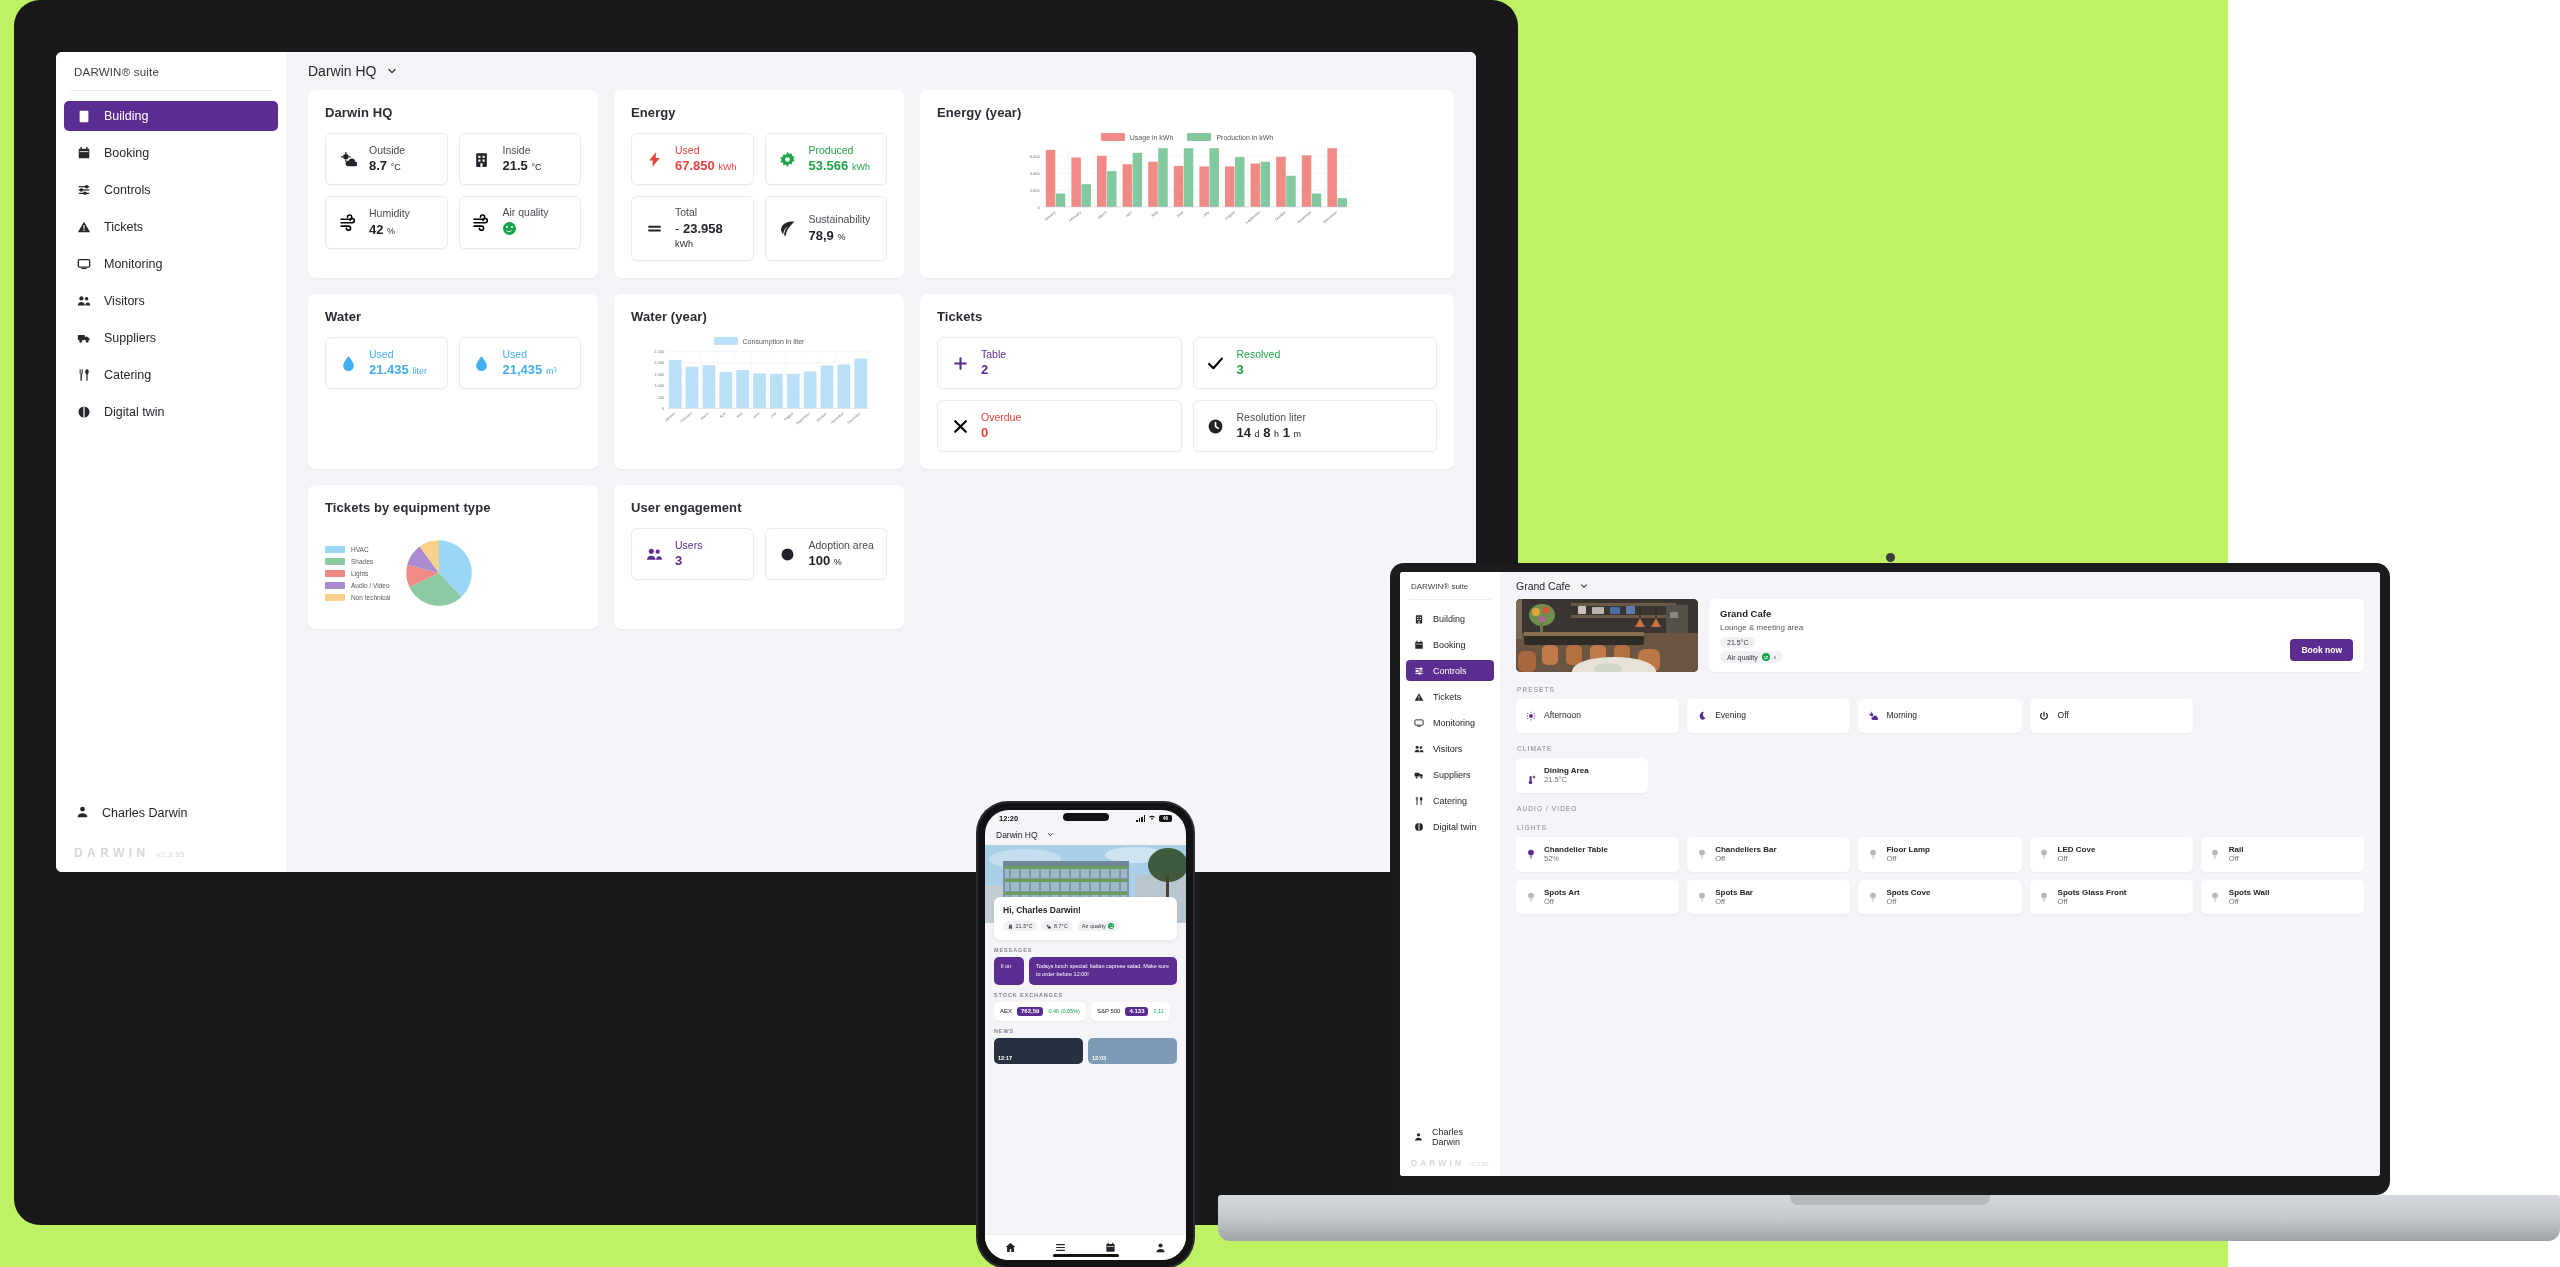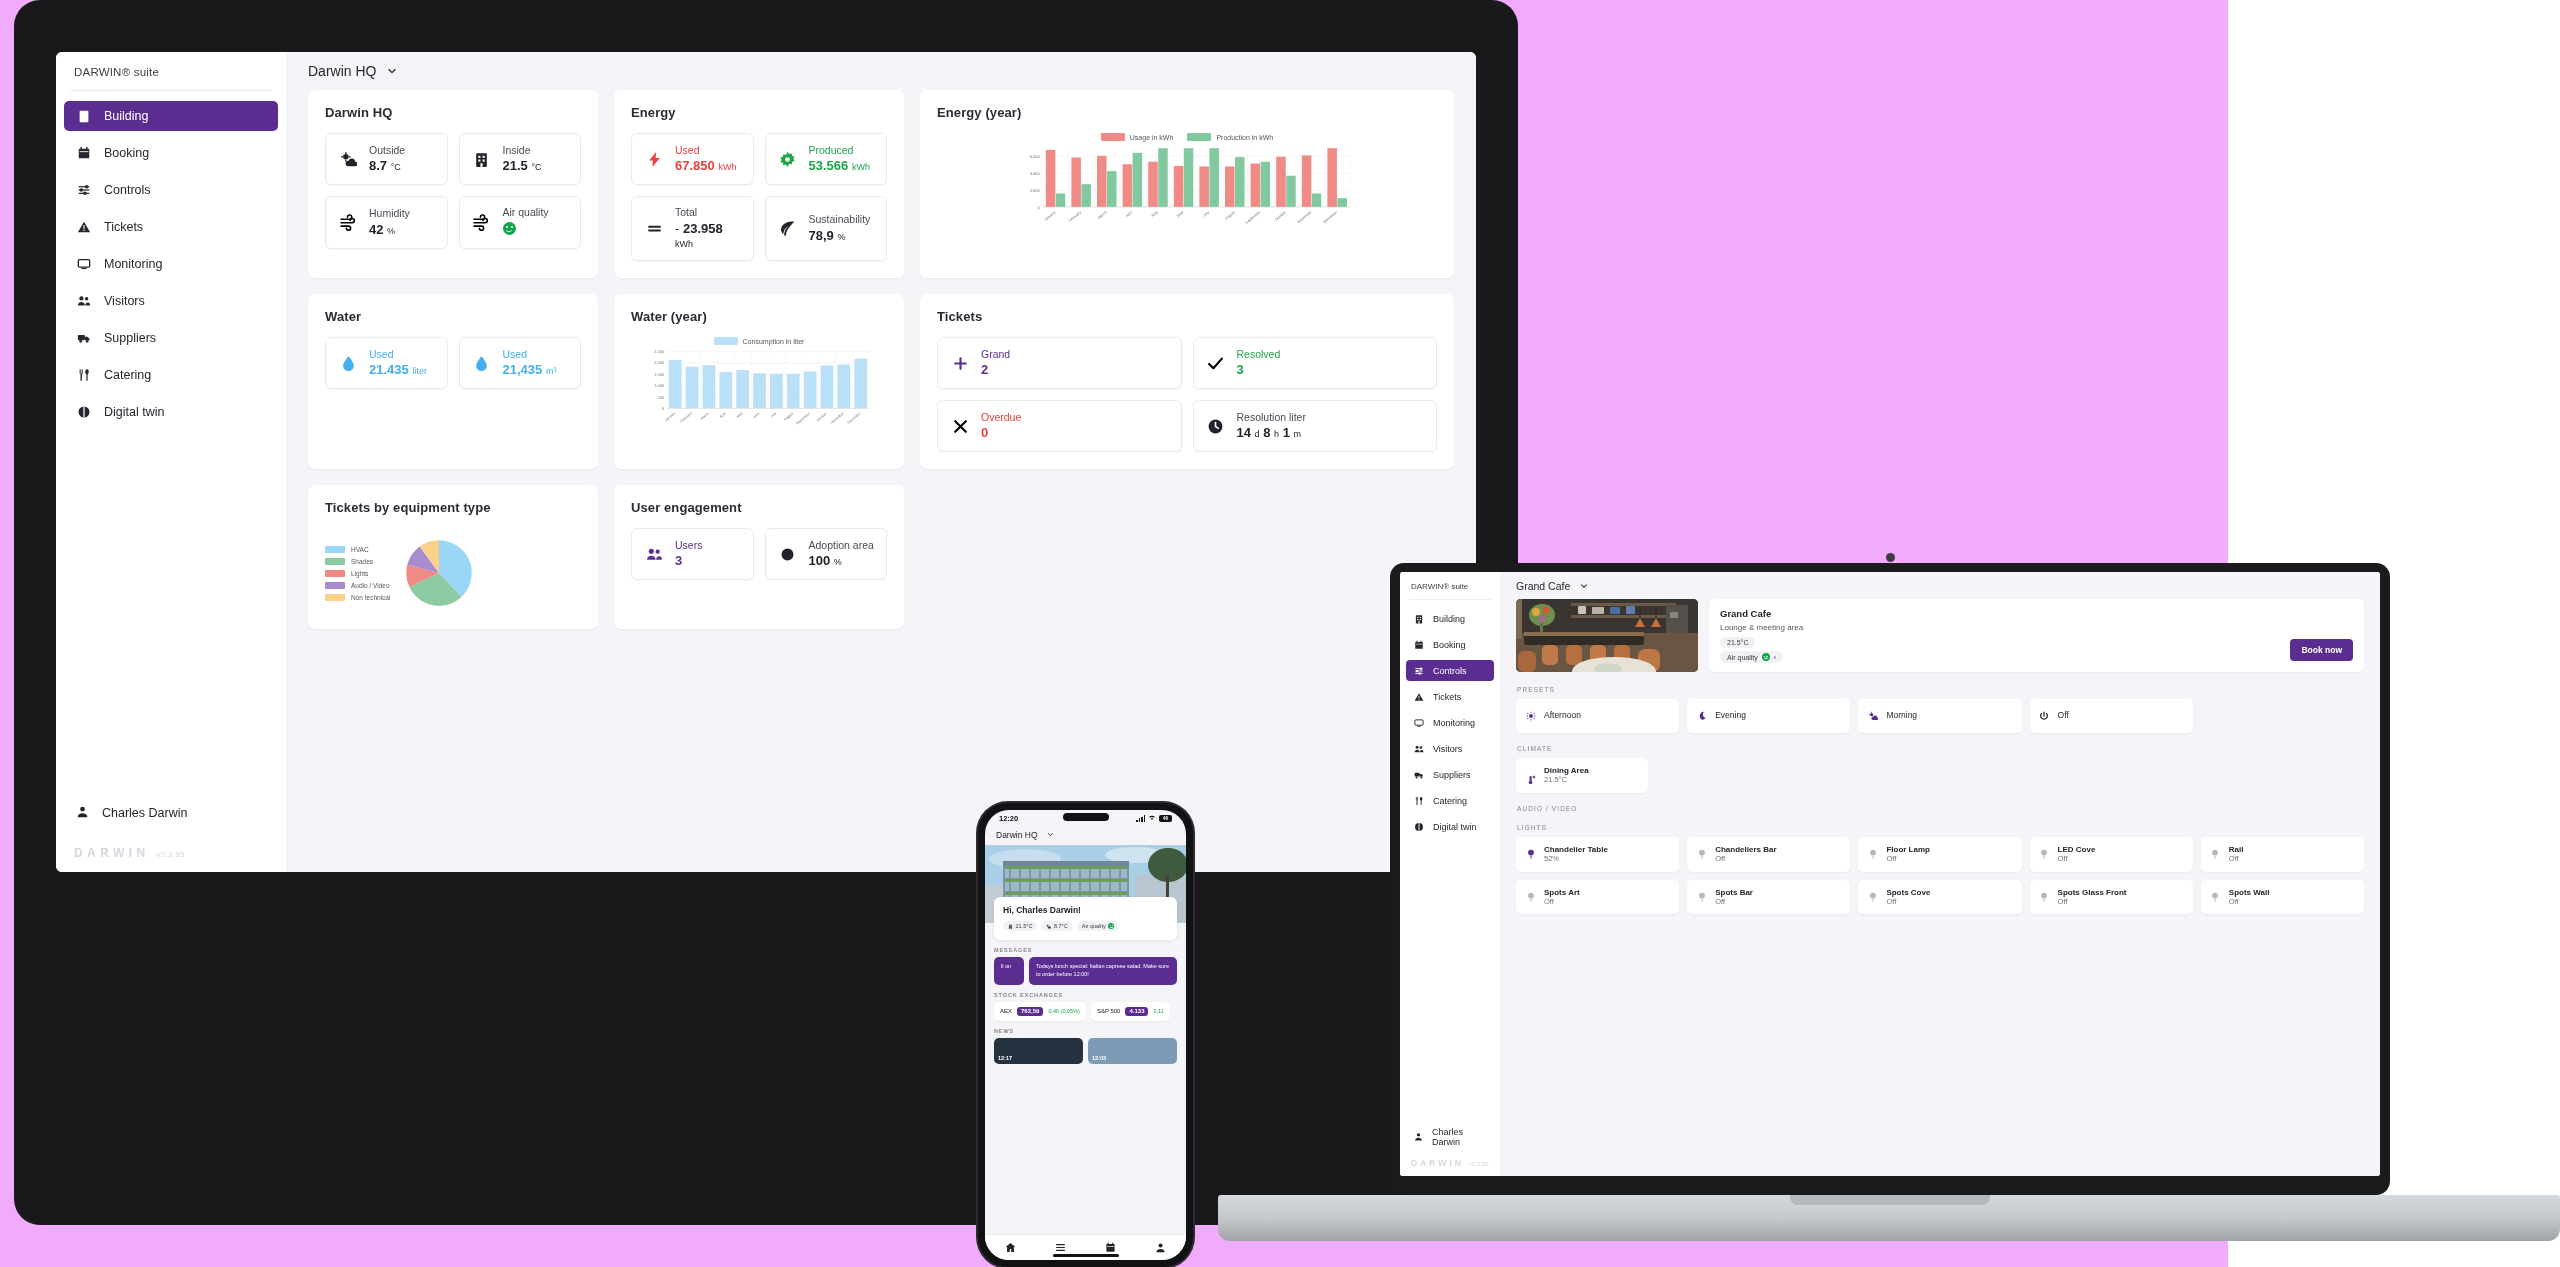--- a/index.html
+++ b/index.html
@@ -2,21 +2,21 @@
 <html><head>
 <meta charset="utf-8">
 <style>
   * { box-sizing: border-box; margin: 0; padding: 0; }
   html, body {
     width: 2560px; height: 1267px;
     background: #ffffff;
     font-family: "Liberation Sans", sans-serif;
     overflow: hidden;
   }
-  #stage { position: relative; width: 2228px; height: 1267px; background:#f0abfc; }
+  #stage { position: relative; width: 2228px; height: 1267px; background:#bef264; }
 
   
   .monitor-body {
     position:absolute; left:14px; top:0px; width:1504px; height:1225px;
     background:#19191b; border-radius:26px;
   }
   .monitor-neck {
     position:absolute; left:655px; top:900px; width:220px; height:255px;
     background:linear-gradient(90deg,#b9bcc0 0%, #d9dcdf 35%, #c6c9cd 70%, #a9acb0 100%);
   }
@@ -634,21 +634,21 @@
             <div class="card-title">Tickets</div>
             <div class="tiles" id="tiles-tickets">
                 <div class="tile">
                   <span class="t-ic">
                     <svg viewBox="0 0 16 16" style="width:17px;height:17px;fill:#5b2d91">
                       <rect x="7" y="2" width="2" height="12" rx="1"></rect>
                       <rect x="2" y="7" width="12" height="2" rx="1"></rect>
                     </svg>
                   </span>
                   <span class="t-txt">
-                    <span class="t-label" style="color:#5b2d91">Grand</span>
+                    <span class="t-label" style="color:#5b2d91">Table</span>
                     <span class="t-val" style="color:#5b2d91"><span>2</span></span>
                   </span>
                 </div>
                 <div class="tile">
                   <span class="t-ic">
                     <svg viewBox="0 0 16 16" style="width:17px;height:17px;fill:#20a44a">
                       <path d="M2 8.4l4 4 8-9" fill="none" stroke="currentColor" stroke-width="2" stroke-linecap="round" stroke-linejoin="round"></path>
                     </svg>
                   </span>
                   <span class="t-txt">

